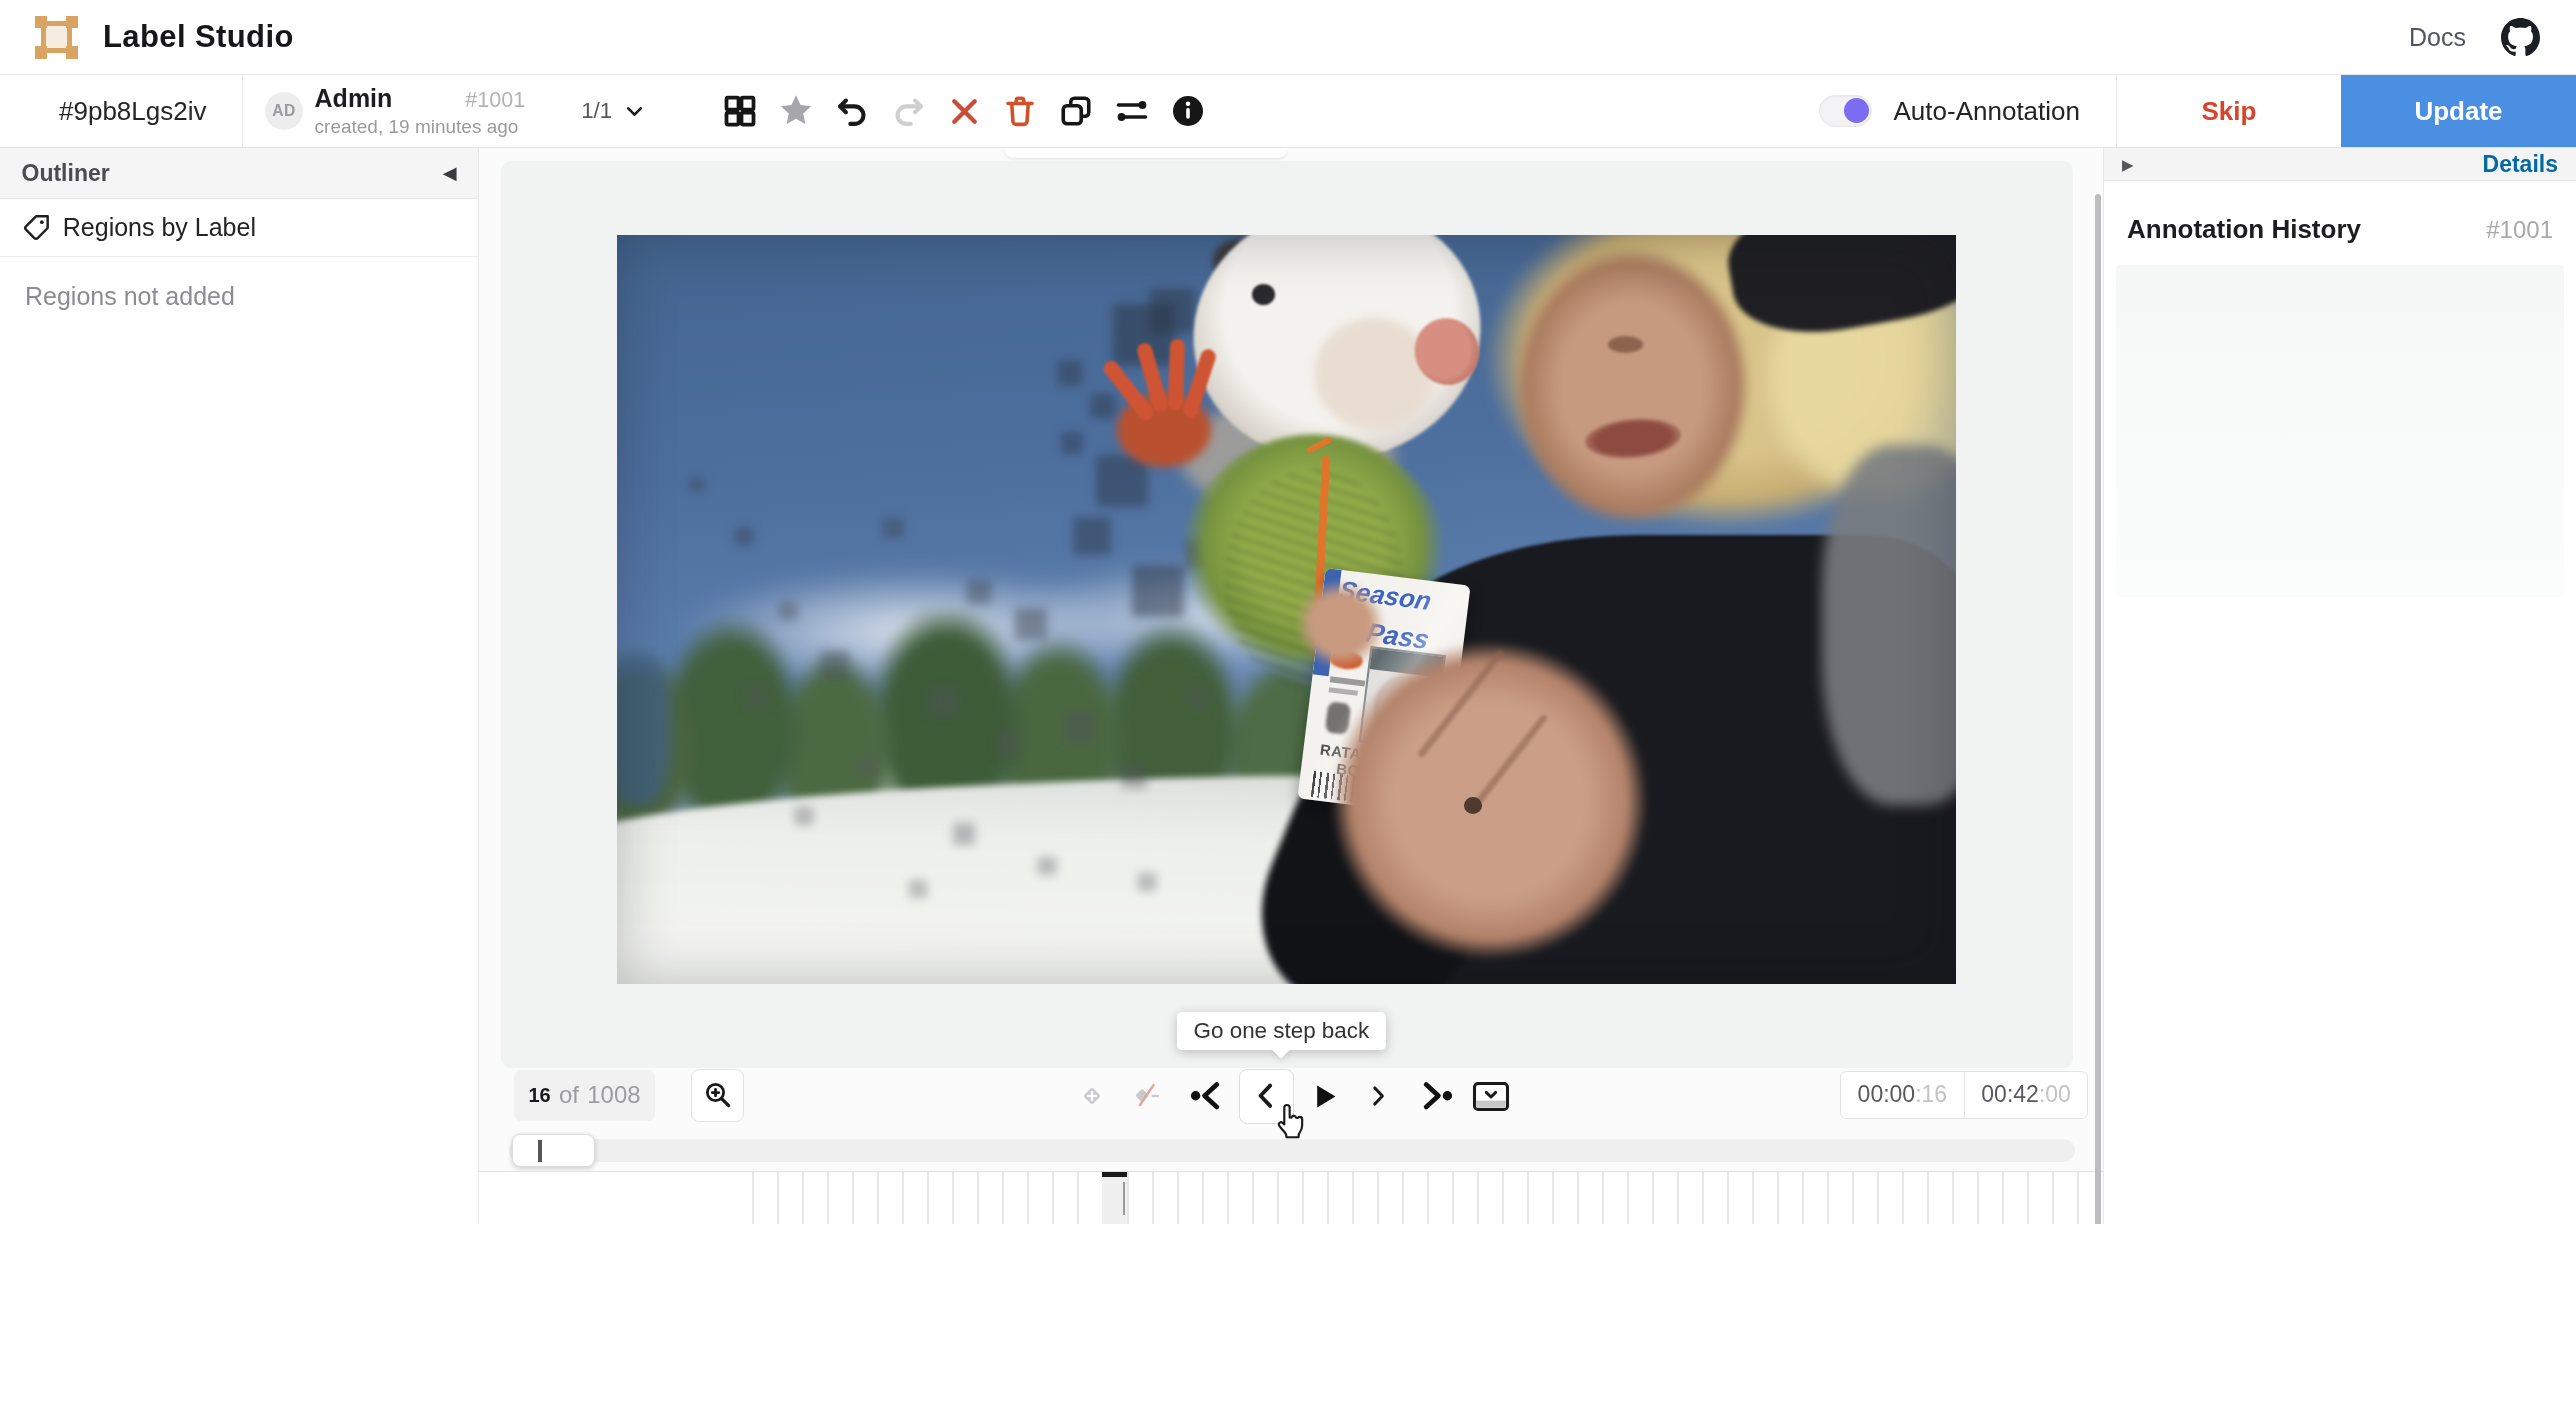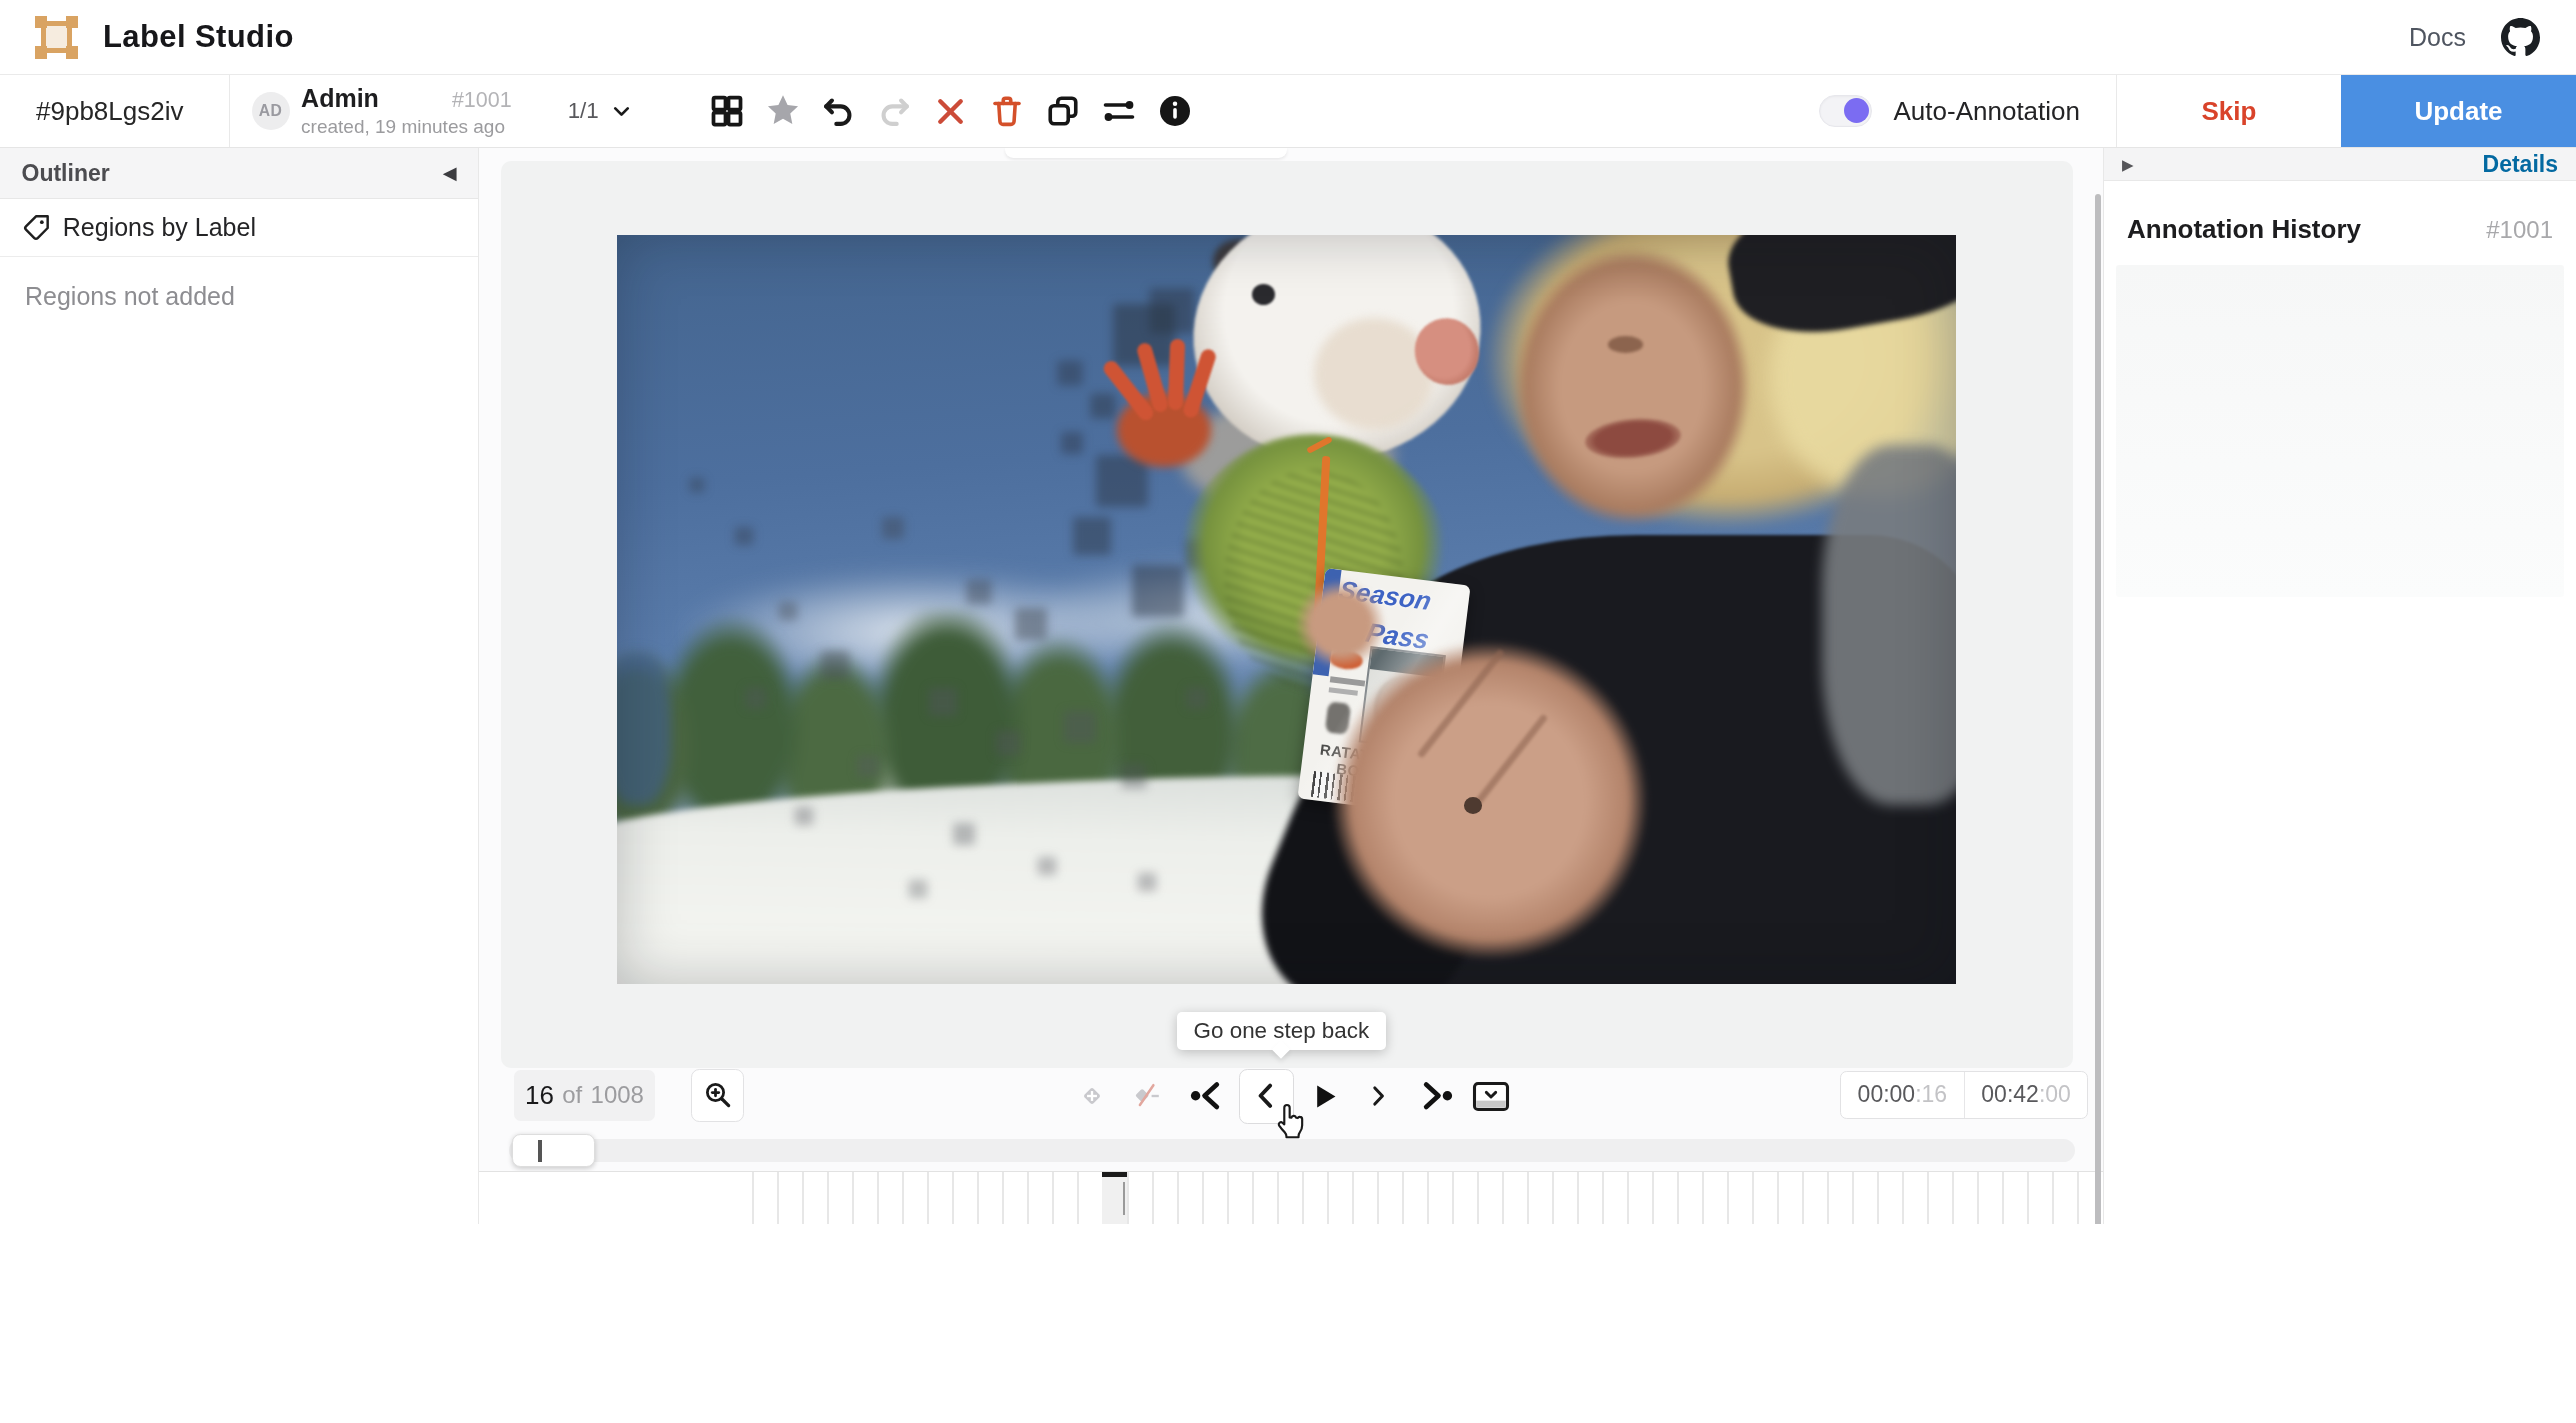--- a/index.html
+++ b/index.html
@@ -17,21 +17,21 @@
   .logo .c1{left:0;top:0}.logo .c2{right:0;top:0}.logo .c3{left:0;bottom:0}.logo .c4{right:0;bottom:0}
   .app-title{font-size:31px;font-weight:bold;color:#17171a;margin-left:25px;letter-spacing:0.4px;}
   .topbar-right{margin-left:auto;display:flex;align-items:center;gap:35px;margin-right:36px;}
   .docs-link{font-size:25px;color:#4f5560;}
   .gh{width:39px;height:39px;display:block;}
 
   
   .toolbar{position:absolute;left:0;top:75px;width:2576px;height:73px;background:#fff;
     border-bottom:1.7px solid #e5e5e5;box-sizing:border-box;display:flex;align-items:stretch;}
   .tb-task{display:flex;align-items:center;padding:0 36px;min-width:157px;border-right:1.7px solid #e9e9e9;}
-  .task-id{font-size:26px;color:#262626;}
+  .task-id{font-size:26px;color:#262626;margin-left:23px;}
   .tb-ann{display:flex;align-items:center;padding:0 21.5px;}
   .avatar{width:38px;height:38px;border-radius:50%;background:#ededee;display:flex;align-items:center;
     justify-content:center;font-size:15.7px;color:#9a9aa0;font-weight:bold;letter-spacing:0.4px;}
   .ann-meta{margin-left:11.6px;line-height:1.05;}
   .ann-top{display:flex;align-items:baseline;gap:73px;}
   .ann-name{font-size:25px;color:#1d1d1f;font-weight:bold;}
   .ann-id{font-size:21.5px;color:#b3b3b6;}
   .ann-created{font-size:19px;color:#9b9b9e;margin-top:5px;}
   .pager{display:flex;align-items:center;gap:10px;margin-left:56px;}
   .pager-count{font-size:22.4px;color:#58585c;}
@@ -174,21 +174,21 @@
   .b-name{left:4%;top:74%;width:88%;text-align:center;font-size:15px;font-weight:bold;color:#4a4a48;
     line-height:1.15;letter-spacing:0.4px;}
   .b-barcode{left:9%;bottom:1.5%;width:78%;height:11%;
     background:repeating-linear-gradient(90deg,#2c2c2c 0 2.5px,#f5f5f5 2.5px 6.6px,#2c2c2c 6.6px 8.3px,#f5f5f5 8.3px 13.3px);}
   .b-sheen{inset:0;background:linear-gradient(115deg,rgba(255,255,255,0) 40%,rgba(255,255,255,.35) 55%,rgba(255,255,255,0) 70%);}
 
   
   .controls{position:absolute;left:0;top:920px;width:1624px;height:56px;}
   .frame-counter{position:absolute;left:35px;top:1.7px;width:141px;height:51px;background:#f1f1f2;
     border-radius:6.6px;display:flex;align-items:center;justify-content:center;gap:8.3px;}
-  .fc-cur{font-size:26px;font-weight:normal;color:#19191b;}
+  .fc-cur{font-size:20px;font-weight:bold;color:#19191b;}
   .fc-rest{font-size:24px;color:#9c9c9f;}
   .zoom-btn{position:absolute;left:212px;top:0.8px;width:53px;height:53px;background:#fff;
     border:1.7px solid #e2e2e4;border-radius:8.3px;box-sizing:border-box;display:flex;align-items:center;justify-content:center;}
   .cluster{position:absolute;left:595px;top:0;height:56px;display:flex;align-items:center;}
   .ctl{display:flex;align-items:center;justify-content:center;}
   .back-btn{position:relative;width:55px;height:55px;border:1.7px solid #dcdcde;border-radius:8.3px;
     background:#fff;box-sizing:border-box;}
   .cursor-hand{position:absolute;right:-15px;bottom:-23px;width:38px;height:43px;}
   .times{position:absolute;left:1361px;top:2.5px;height:48px;display:flex;border:1.7px solid #e2e2e4;
     border-radius:6.6px;background:#fff;box-sizing:border-box;overflow:hidden;}

